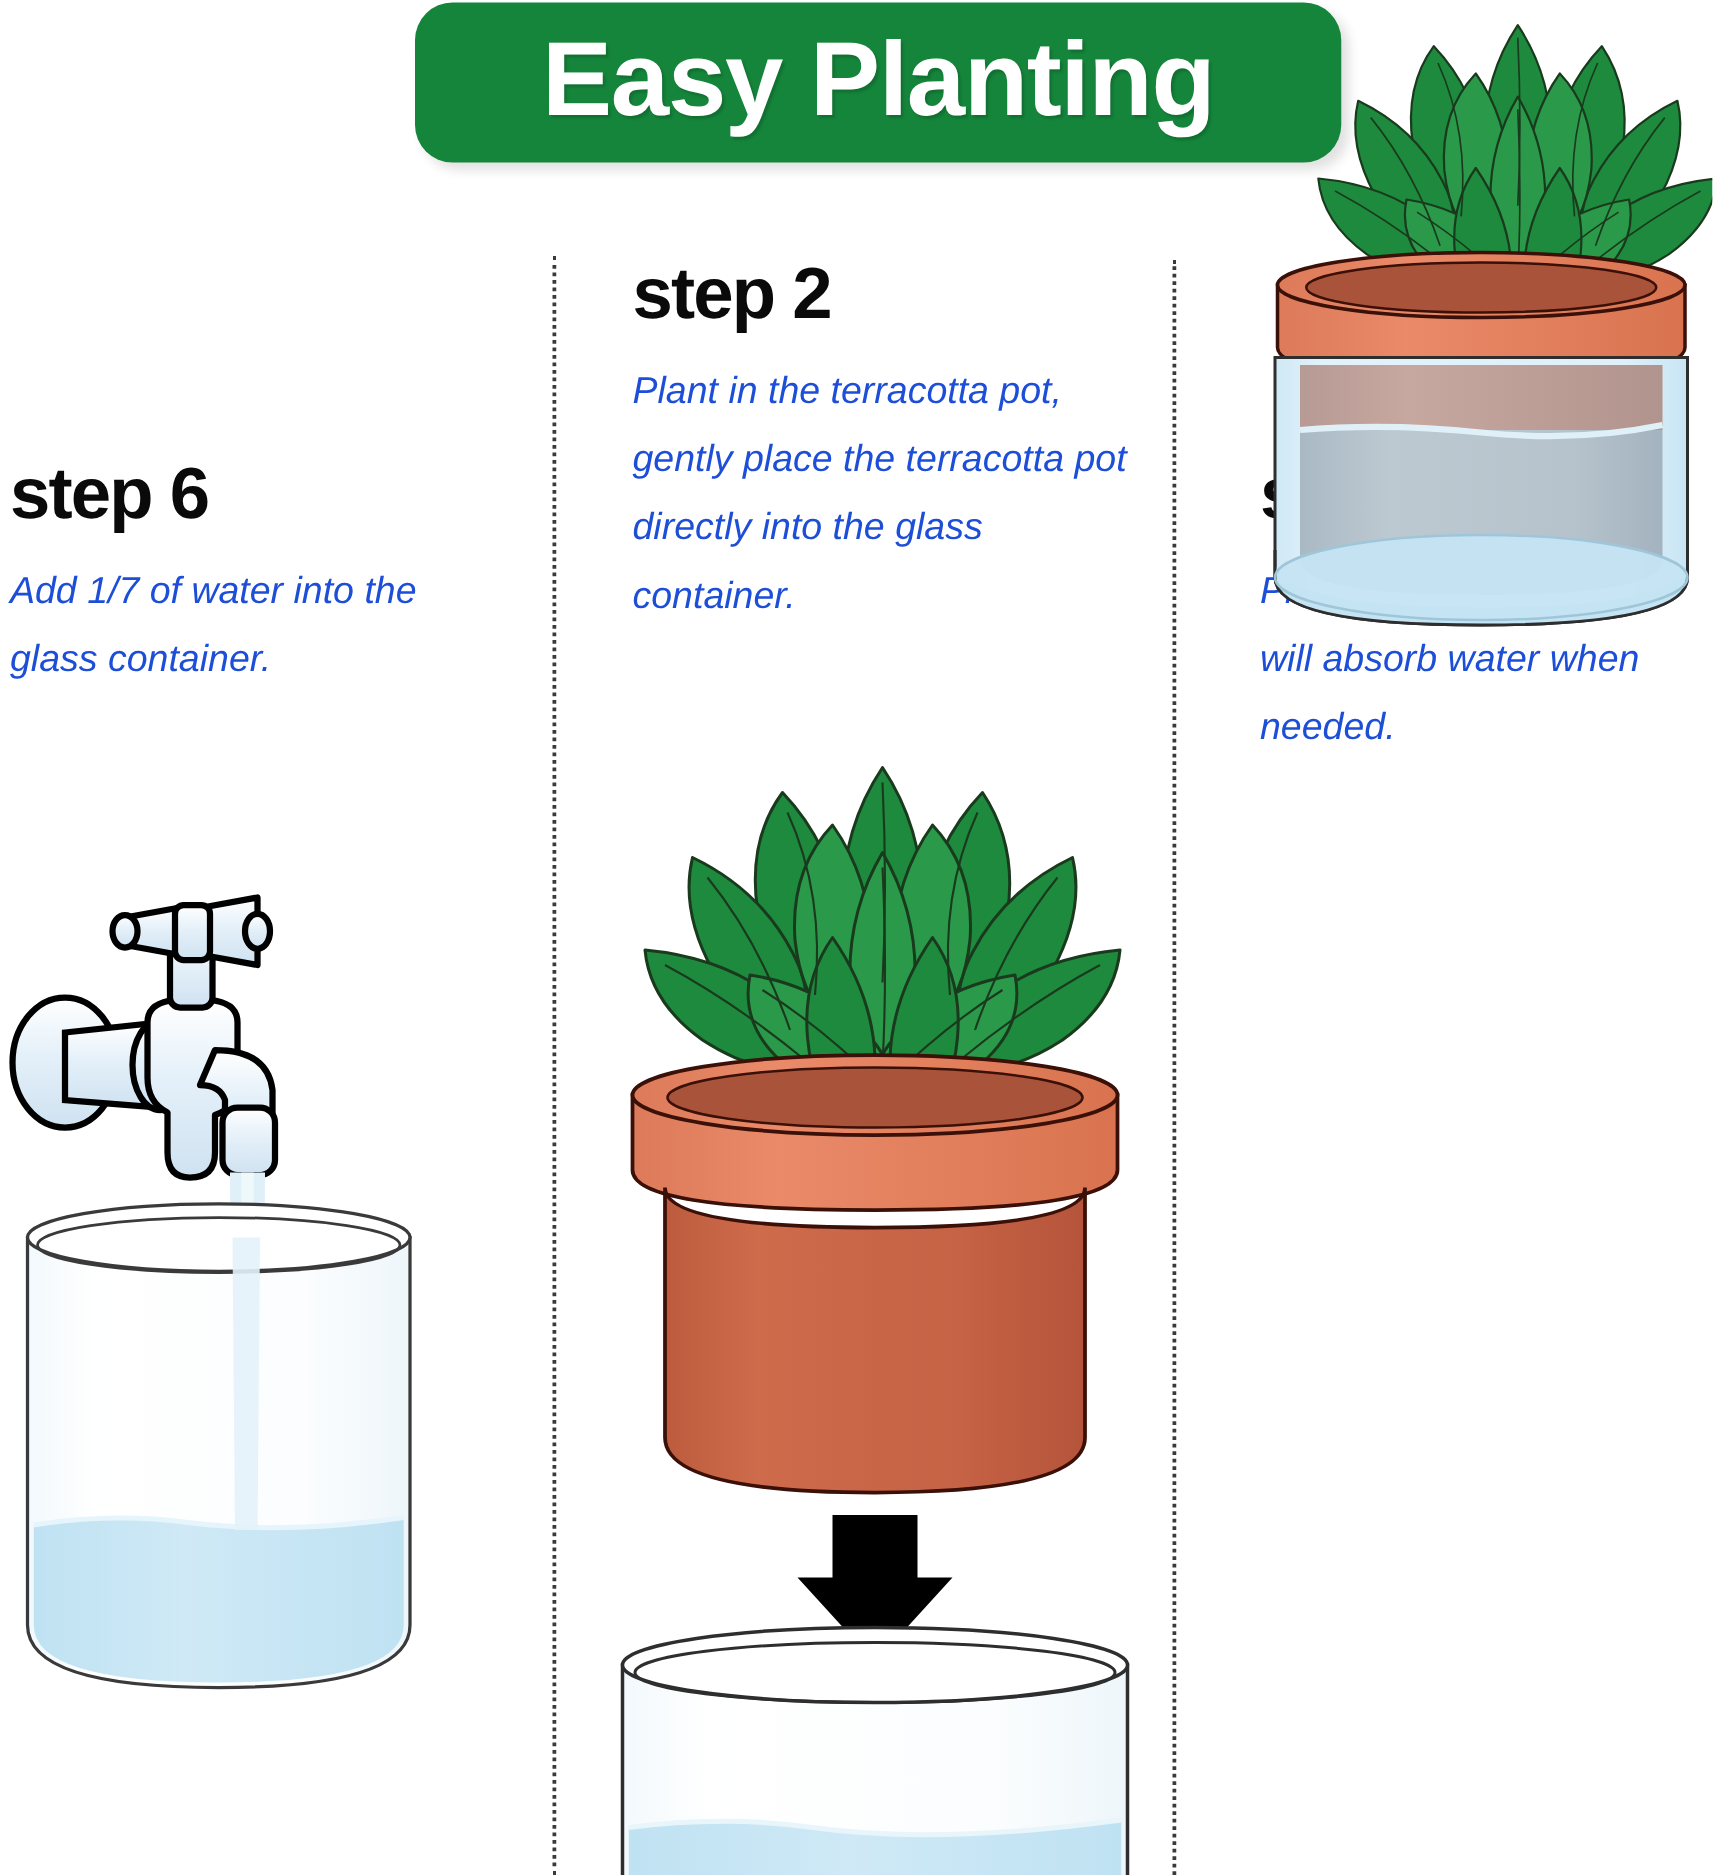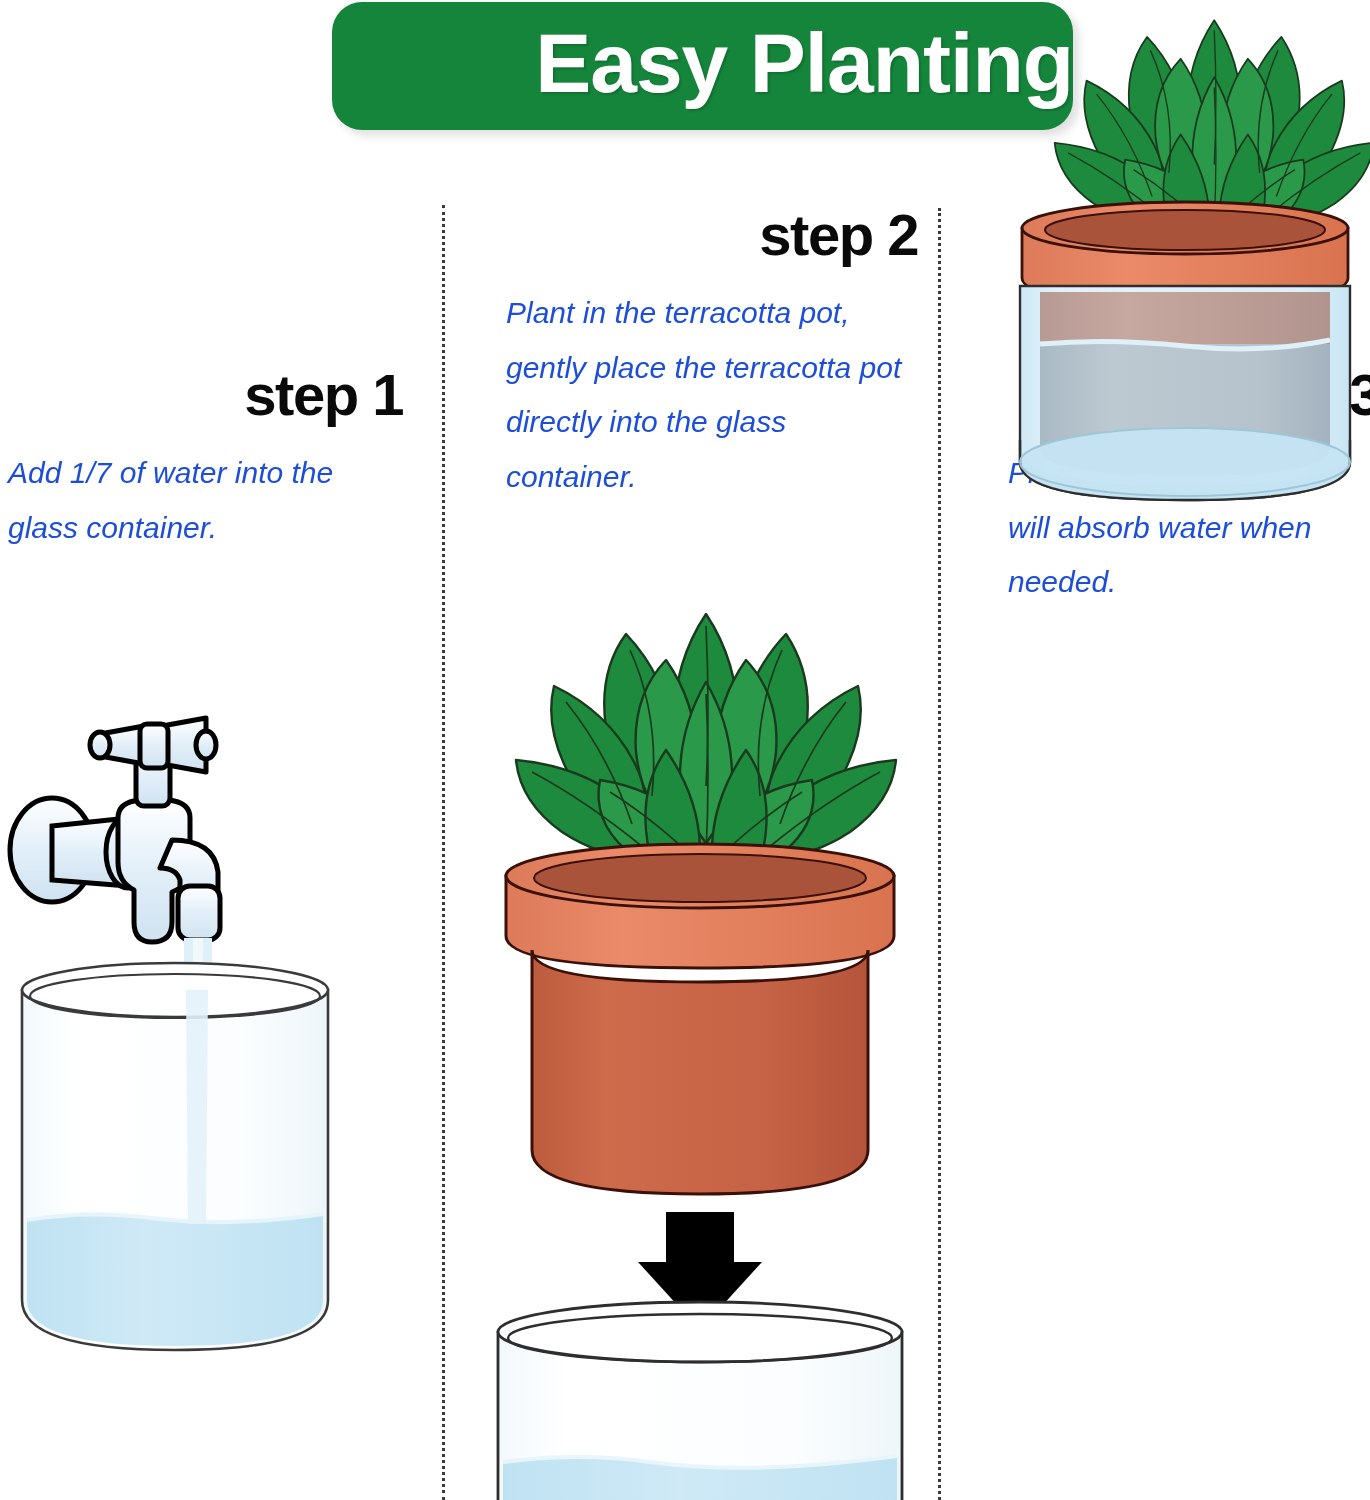--- a/index.html
+++ b/index.html
@@ -28,21 +28,21 @@
     position: absolute;
     left: 332px;
     top: 2px;
     width: 741px;
     height: 128px;
     background: #15853B;
     border-radius: 30px;
     box-shadow: 6px 6px 9px rgba(0,0,0,0.12);
     display: flex;
     align-items: center;
-    justify-content: flex-end;
+    justify-content: center;
   }
   .banner-title {
     color: #ffffff;
     font-family: "Liberation Sans", sans-serif;
     font-weight: bold;
     font-size: 84px;
     letter-spacing: -1px;
     line-height: 1;
     white-space: nowrap;
     text-shadow: 2px 2px 2px rgba(0,0,0,0.16);
@@ -65,21 +65,20 @@
 
   .step-heading {
     font-family: "Liberation Sans", sans-serif;
     font-weight: bold;
     font-size: 58px;
     color: #0a0a0a;
     letter-spacing: -1.5px;
     line-height: 1;
     margin: 0 0 22px 0;
     white-space: nowrap;
-    text-align: right;
   }
   .step-body {
     font-family: "Liberation Sans", sans-serif;
     font-style: italic;
     font-size: 30px;
     line-height: 1.82;
     color: #1d4ed8;
     margin: 0;
   }
 
@@ -102,21 +101,21 @@
 <div id="stage">
 
   <div class="banner">
     <div class="banner-title">Easy Planting</div>
   </div>
 
   <div class="divider d1"></div>
   <div class="divider d2"></div>
 
   <div class="step-col" id="col1">
-    <div class="step-heading">step 1</div>
+    <div class="step-heading">step 6</div>
     <div class="step-body">Add 1/7 of water into the glass container.</div>
   </div>
 
   <div class="step-col" id="col2">
     <div class="step-heading">step 2</div>
     <div class="step-body">Plant in the terracotta pot, gently place the terracotta pot directly into the glass container.</div>
   </div>
 
   <div class="step-col" id="col3">
     <div class="step-heading">step 3</div>

